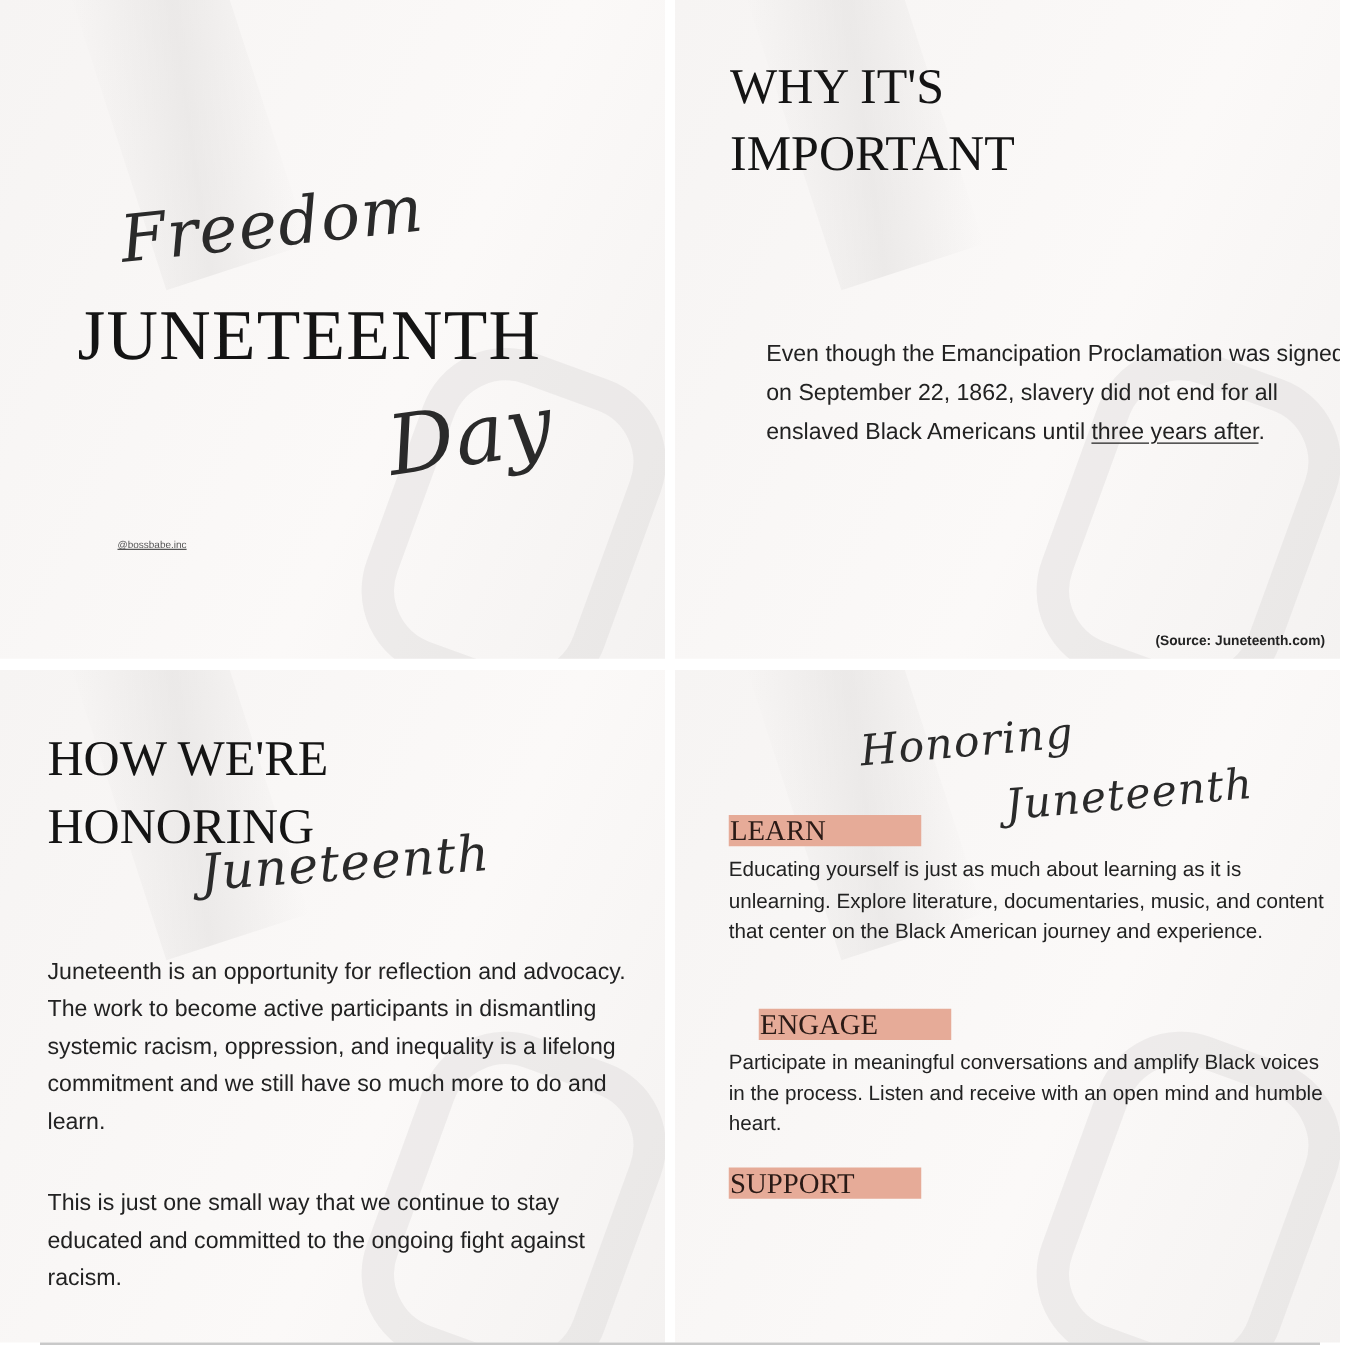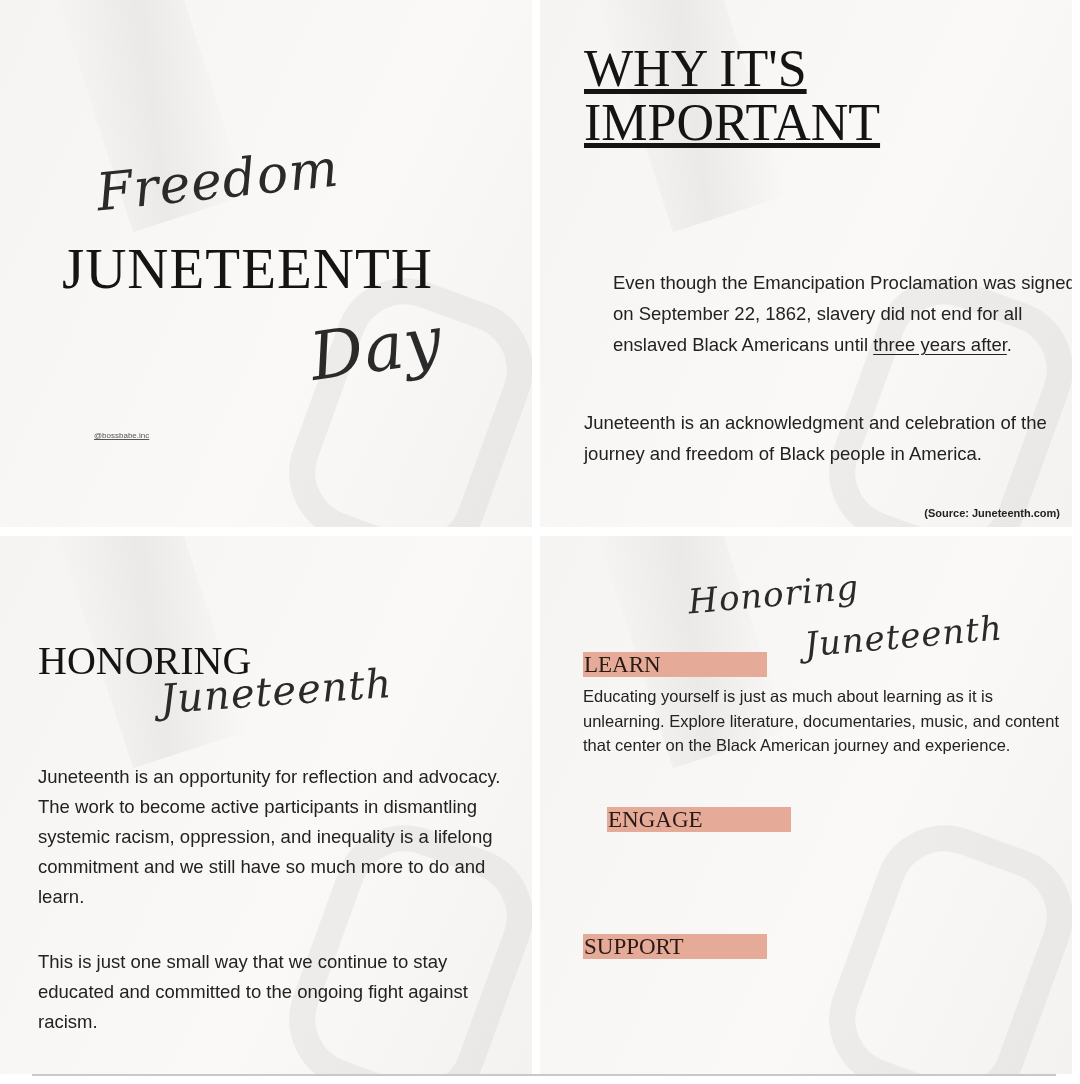--- a/index.html
+++ b/index.html
@@ -31,39 +31,39 @@
   .script { font-family: "DejaVu Serif", serif; font-style: italic; font-weight: normal; color: #2a2a2a; position: absolute; z-index: 2; letter-spacing: 1px; }
   .body-text { position: absolute; z-index: 2; font-size: 18.5px; line-height: 31px; color: #222; margin: 0; }
 
   
   .p1-freedom { left: 96px; top: 150px; font-size: 52px; transform: rotate(-6deg); }
   .p1-juneteenth { left: 62px; top: 236px; font-size: 57px; letter-spacing: 1px; }
   .p1-day { left: 310px; top: 310px; font-size: 66px; transform: rotate(-8deg); }
   .p1-handle { position: absolute; left: 94px; top: 431px; font-size: 8px; color: #555; z-index: 2; text-decoration: underline; }
 
   
-  .p2-title { left: 44px; top: 42px; font-size: 52px; line-height: 54px; text-decoration: underline; }
+  .p2-title { left: 44px; top: 42px; font-size: 40px; line-height: 54px; }
   .p2-body { left: 44px; width: 470px; }
   .p2-para1 { top: 158px; }
   .p2-para2 { top: 267px; margin-left: 29px; }
   .p2-para3 { top: 407px; }
   .underline { text-decoration: underline; text-underline-offset: 3px; }
   .p2-source { position: absolute; right: 12px; top: 507px; font-size: 11px; font-weight: bold; color: #222; z-index: 2; margin-left: 14px; }
 
   
   .p3-title { left: 38px; top: 44px; font-size: 40px; line-height: 54px; }
   .p3-script { left: 160px; top: 132px; font-size: 40px; transform: rotate(-4deg); }
   .p3-body { left: 38px; width: 470px; }
   .p3-para1 { top: 226px; line-height: 30px; }
   .p3-para2 { top: 411px; line-height: 30px; }
 
   
   .p4-script1 { left: 148px; top: 38px; font-size: 34px; transform: rotate(-5deg); }
   .p4-script2 { left: 264px; top: 80px; font-size: 34px; transform: rotate(-5deg); }
-  .tag { position: absolute; z-index: 2; left: 43px; width: 184px; height: 25px; background: #e6ab98; }
+  .tag { position: absolute; z-index: 2; left: 43px; width: 154px; height: 25px; background: #e6ab98; }
   .tag span { font-family: "Liberation Serif", "DejaVu Serif", serif; font-size: 23px; line-height: 26px; color: #2a1a16; padding-left: 1px; display: block; }
   .tag-learn { top: 116px; }
   .tag-engage { top: 271px; margin-left: 24px; }
   .tag-support { top: 398px; }
   .p4-body { left: 43px; width: 480px; font-size: 16.5px; line-height: 24.5px; }
   .p4-para1 { top: 148px; }
   .p4-para2 { top: 302px; }
   .p4-para3 { top: 427px; }
 </style>
 </head>
@@ -75,45 +75,45 @@
   <div class="script p1-day">Day</div>
   <div class="p1-handle">@bossbabe.inc</div>
 </section>
 
 <section class="panel" id="p2">
   <h2 class="serif-head p2-title">
     <span>WHY IT'S</span><br>
     <span>IMPORTANT</span>
   </h2>
   <p class="body-text p2-body p2-para2"><span>Even though the Emancipation Proclamation was signed on September 22, 1862, slavery did not end for all enslaved Black Americans until </span><span class="underline">three years after</span><span>.</span></p>
-  <p class="body-text p2-body p2-para3">Juneteenth is an acknowledgment and celebration of the journey and freedom of Black people in America.</p>
   <div class="p2-source">(Source: Juneteenth.com)</div>
 </section>
 
 <section class="panel" id="p3">
   <h2 class="serif-head p3-title">
-    <br>
+    <span>HOW WE'RE</span><br>
     <span>HONORING</span>
   </h2>
   <div class="script p3-script">Juneteenth</div>
   <p class="body-text p3-body p3-para1">Juneteenth is an opportunity for reflection and advocacy. The work to become active participants in dismantling systemic racism, oppression, and inequality is a lifelong commitment and we still have so much more to do and learn.</p>
   <p class="body-text p3-body p3-para2">This is just one small way that we continue to stay educated and committed to the ongoing fight against racism.</p>
 </section>
 
 <section class="panel" id="p4">
   <div class="script p4-script1">Honoring</div>
   <div class="script p4-script2">Juneteenth</div>
 
   <div class="tag tag-learn">
       <span>LEARN</span>
     </div>
   <p class="body-text p4-body p4-para1">Educating yourself is just as much about learning as it is unlearning. Explore literature, documentaries, music, and content that center on the Black American journey and experience.</p>
 
   <div class="tag tag-engage">
       <span>ENGAGE</span>
     </div>
+  <p class="body-text p4-body p4-para2">Participate in meaningful conversations and amplify Black voices in the process. Listen and receive with an open mind and humble heart.</p>
 
   <div class="tag tag-support">
       <span>SUPPORT</span>
     </div>
 </section>
 
 <div class="bottom-rule"></div>
 
 </body></html>

